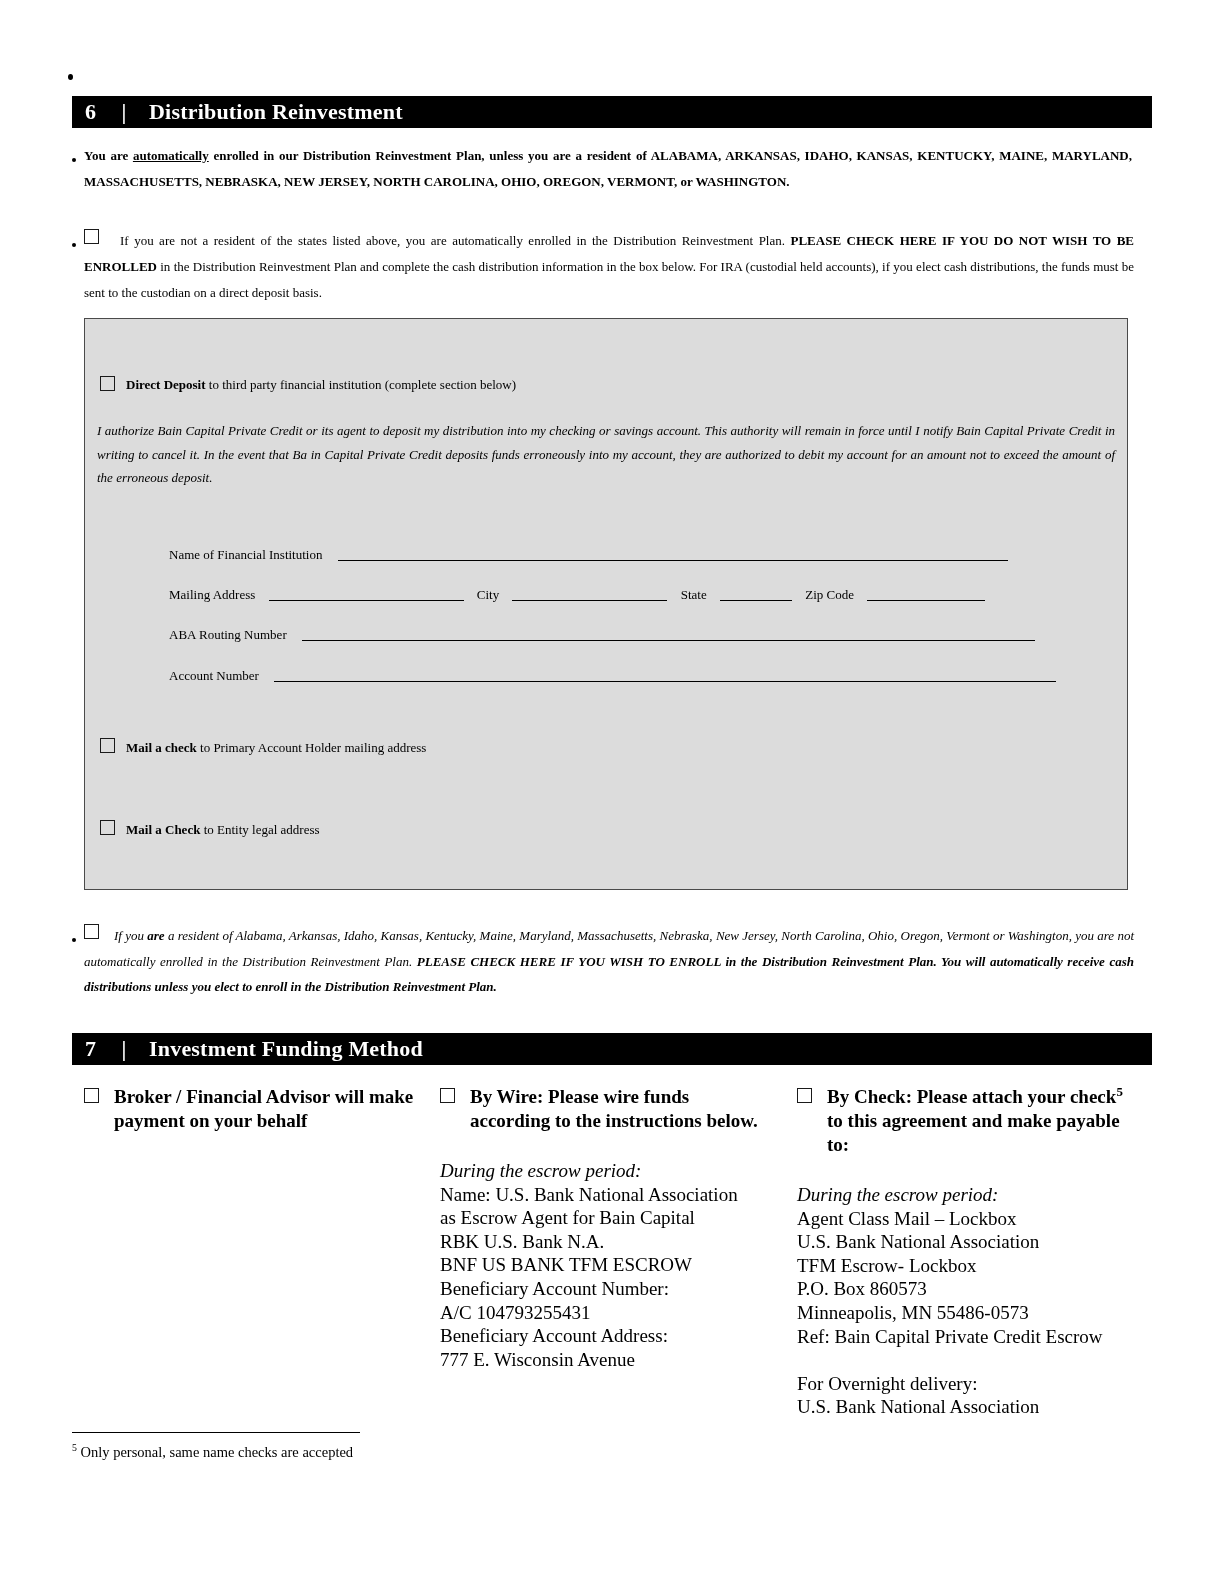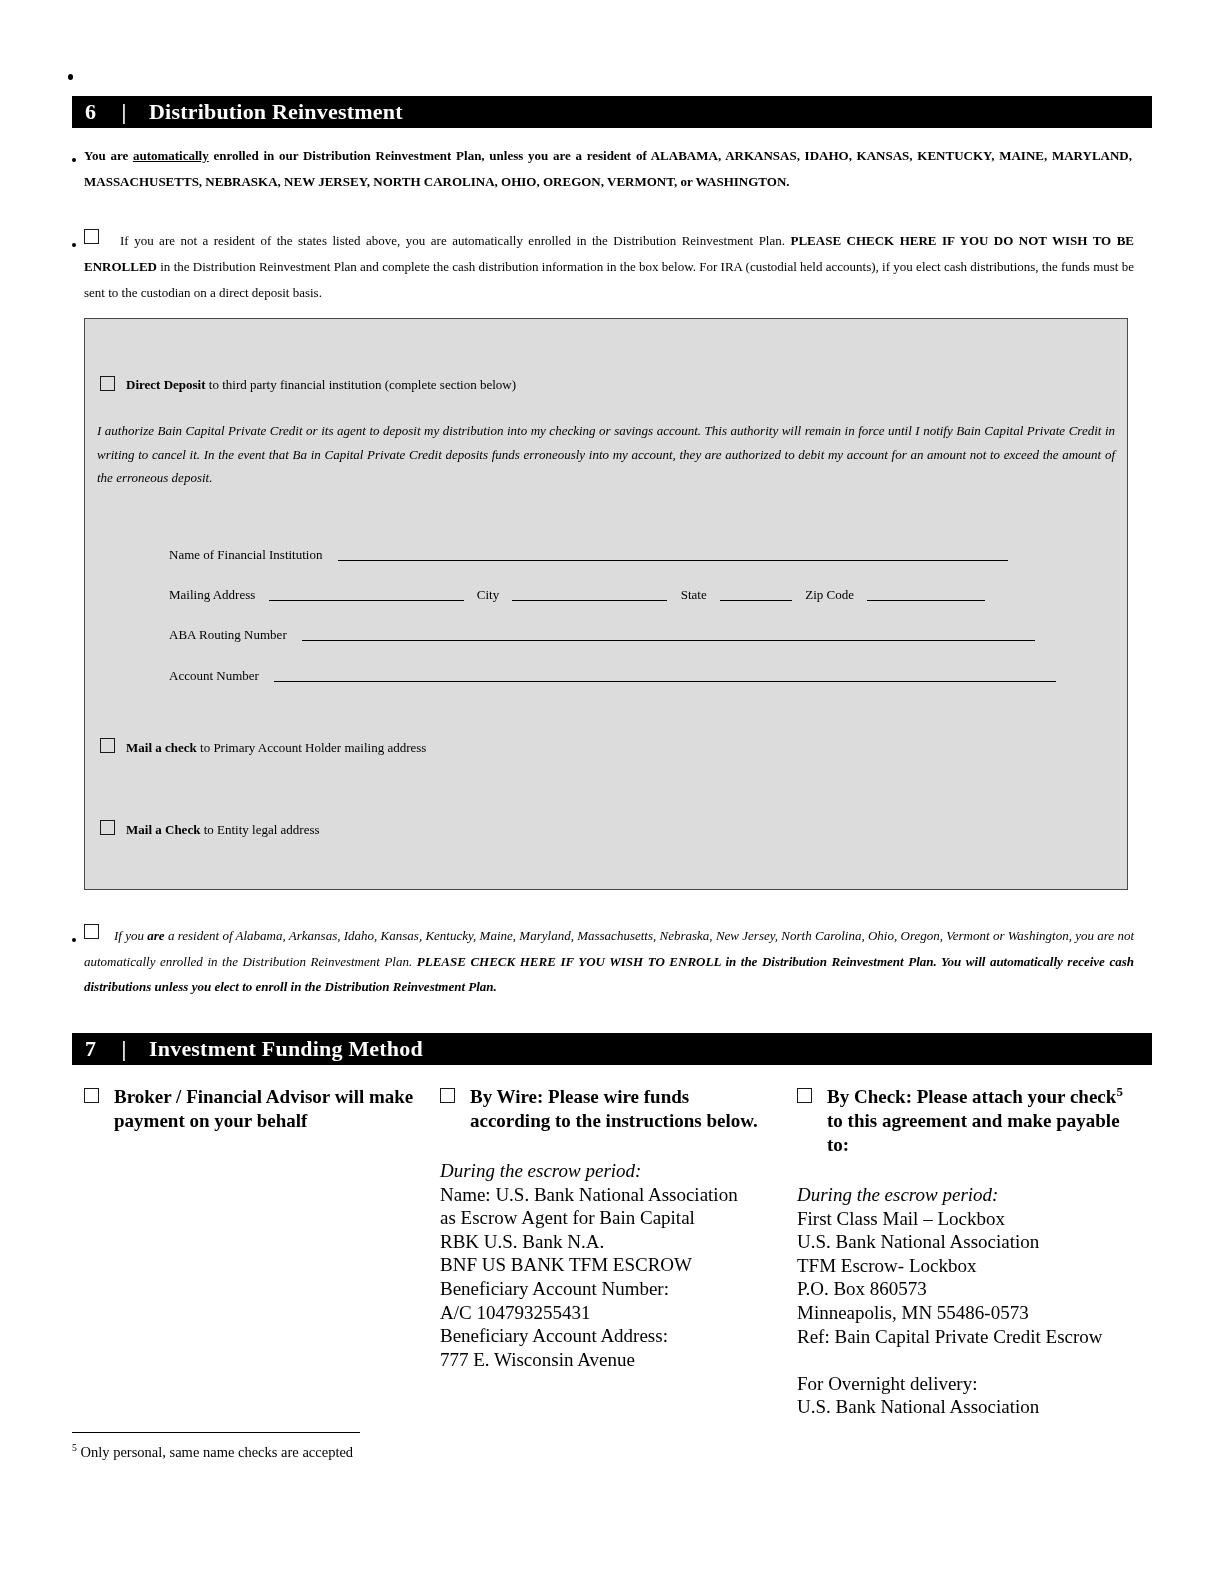--- a/index.html
+++ b/index.html
@@ -267,21 +267,21 @@
     </div>
   </div>
 
   <div class="fm-col" style="left:797px; width:345px;">
     <div class="fm-head">
       <span class="cbx"></span>
       <span>By Check: Please attach your check</span><sup>5</sup><span> to this agreement and make payable to:</span>
     </div>
     <div class="fm-body">
       <div class="esc">During the escrow period:</div>
-      <div>First Class Mail – Lockbox</div>
+      <div>Agent Class Mail – Lockbox</div>
       <div>U.S. Bank National Association</div>
       <div>TFM Escrow- Lockbox</div>
       <div>P.O. Box 860573</div>
       <div>Minneapolis, MN 55486-0573</div>
       <div>Ref:  Bain Capital Private Credit Escrow</div>
       <div class="gap"></div>
       <div>For Overnight delivery:</div>
       <div>U.S. Bank National Association</div>
     </div>
   </div>

